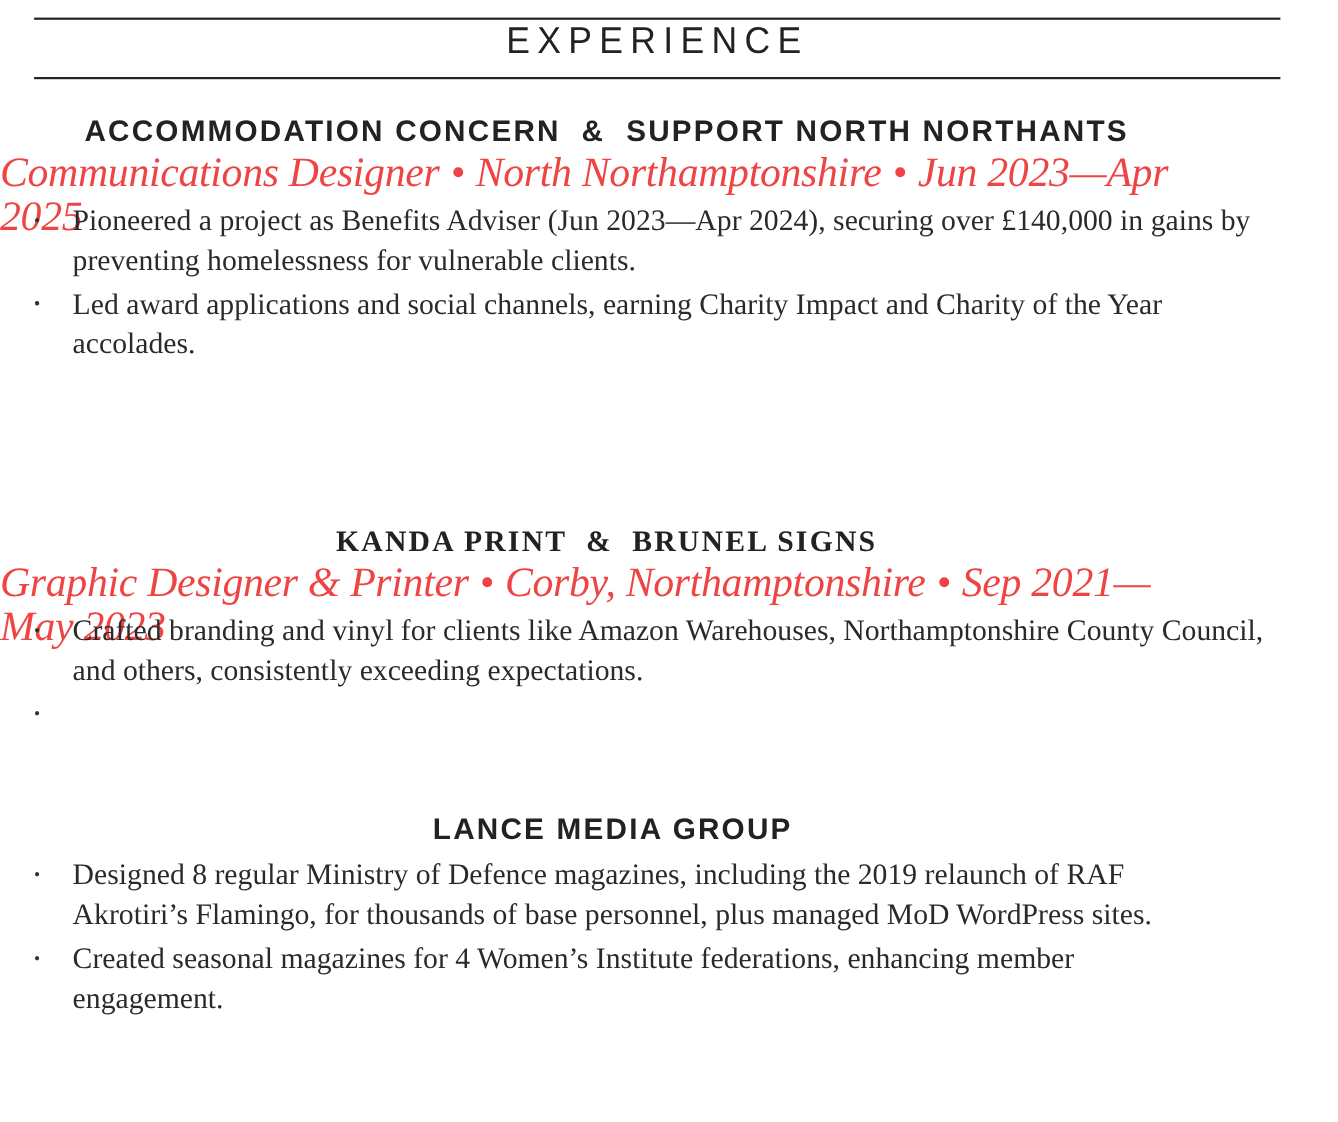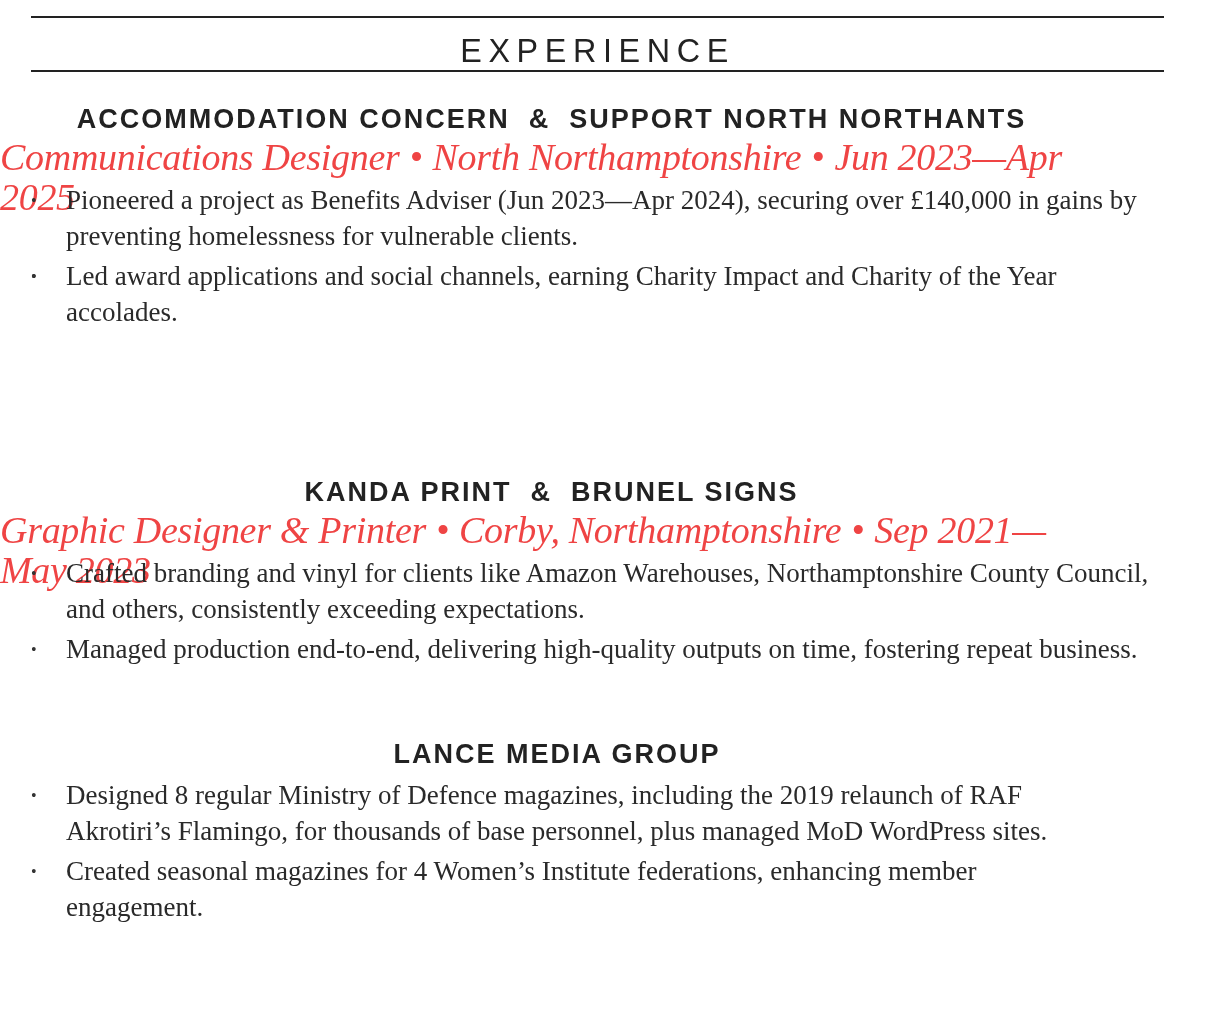--- a/index.html
+++ b/index.html
@@ -1,20 +1,20 @@
 <!DOCTYPE html>
 <html><head>
 <meta charset="utf-8">
 <style>
   html, body { margin: 0; padding: 0; background: #ffffff; }
   body { width: 1216px; height: 1020px; overflow: hidden; color: #222222; position: relative; }
   .section-header {
     position: absolute; left: 31px; top: 16px; width: 1133px; height: 52px;
     border-top: 2px solid #222; border-bottom: 2px solid #222;
-    display: flex; align-items: flex-end; justify-content: center;
+    display: flex; align-items: flex-start; justify-content: center;
   }
   .section-title {
     font-family: "Liberation Sans", sans-serif; font-size: 34px; font-weight: 400;
     letter-spacing: 7px; color: #222; transform: scaleX(0.95);
   }
   .job { position: absolute; left: 0; width: 1103px; }
   .company {
     text-align: center; font-family: "Liberation Sans", sans-serif; font-weight: 700;
     font-size: 27px; letter-spacing: 2px; color: #222; height: 36px; line-height: 36px;
   }
@@ -46,27 +46,27 @@
     <span>Communications Designer</span><span class="sep">•</span><span>North Northamptonshire</span><span class="sep">•</span><span>Jun 2023—Apr 2025</span>
   </div>
   <ul class="bullets">
     <li><span class="dot">•</span><span>Pioneered a project as Benefits Adviser (Jun 2023—Apr 2024), securing over £140,000 in gains by preventing homelessness for vulnerable clients.</span></li>
     <li><span class="dot">•</span></li>
     <li><span class="dot">•</span><span>Led award applications and social channels, earning Charity Impact and Charity of the Year accolades.</span></li>
   </ul>
 </div>
 
 <div class="job" style="top:474px;">
-  <div class="company" style="white-space:pre;">KANDA PRINT  &amp;  BRUNEL SIGNS</div>
+  <div class="company" style="white-space:pre;font-family:Liberation Serif, serif;">KANDA PRINT  &amp;  BRUNEL SIGNS</div>
   <div class="meta">
     <span>Graphic Designer &amp; Printer</span><span class="sep">•</span><span>Corby, Northamptonshire</span><span class="sep">•</span><span>Sep 2021—May 2023</span>
   </div>
   <ul class="bullets">
     <li><span class="dot">•</span><span>Crafted branding and vinyl for clients like Amazon Warehouses, Northamptonshire County Council, and others, consistently exceeding expectations.</span></li>
-    <li><span class="dot">•</span><span>Managed production end-to-end, delivering high-quality outputs on time, fostering repeat business.</span></li>
+    <li><span class="dot">•</span></li>
   </ul>
 </div>
 
 <div class="job" style="top:736px;">
   <div class="company" style="white-space:pre;margin-left:11px;">LANCE MEDIA GROUP</div>
   <ul class="bullets">
     <li style="width:1030px;"><span class="dot">•</span><span>Designed 8 regular Ministry of Defence magazines, including the 2019 relaunch of RAF Akrotiri’s Flamingo, for thousands of base personnel, plus managed MoD WordPress sites.</span></li>
     <li style="width:1010px;"><span class="dot">•</span><span>Created seasonal magazines for 4 Women’s Institute federations, enhancing member engagement.</span></li>
   </ul>
 </div>

